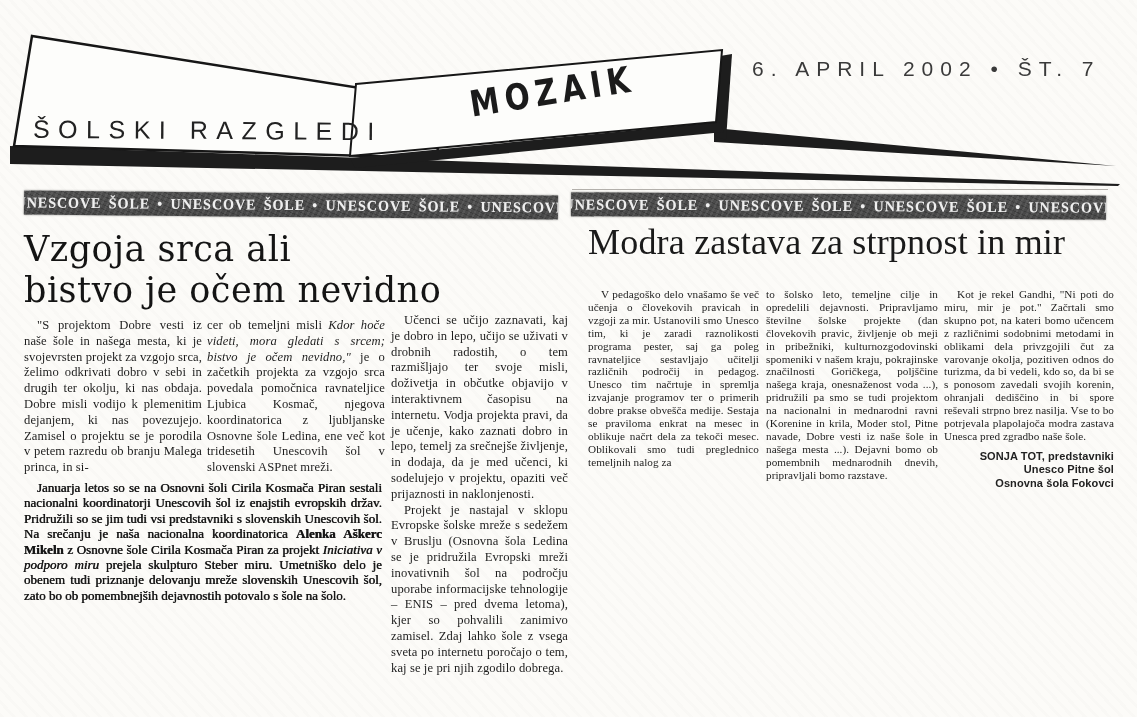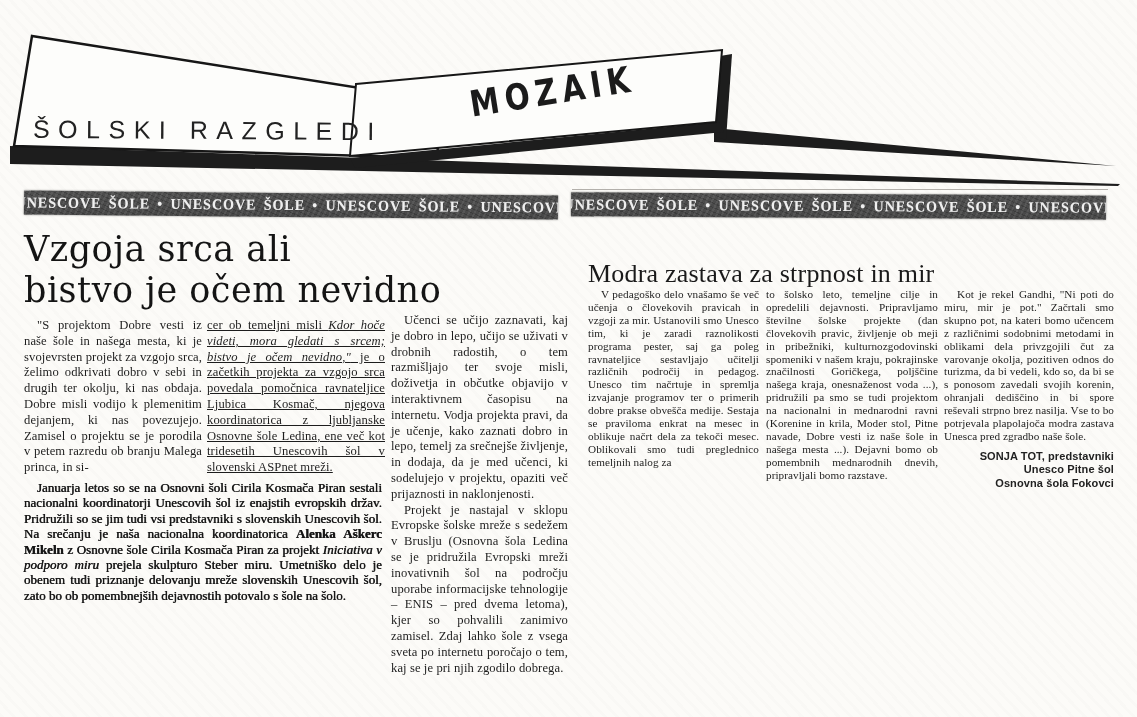--- a/index.html
+++ b/index.html
@@ -50,30 +50,30 @@
     font-size:15px; letter-spacing:1px; word-spacing:3px; color:#efefef;
     white-space:nowrap; transform:scaleX(.94);
     text-shadow:0 0 1px rgba(235,235,235,.55), .5px .5px .5px #2e2e2e;
   }
   .rule-faint{left:572px; top:189px; width:536px; height:0; border-top:1px solid #b3b0ab; z-index:1;}
   
   .dtitle{font-family:"DejaVu Serif", serif; font-size:35px; line-height:40px;
           color:#141414; letter-spacing:.5px; white-space:nowrap; z-index:3;}
   .l-title1{left:24px; top:229px;}
   .l-title2{left:24px; top:270px;}
-  .r-title{left:588px; top:256px; font-family:"Liberation Serif", serif;
-           font-size:26px; line-height:36px; color:#1a1a1a; letter-spacing:.2px;
+  .r-title{left:588px; top:224px; font-family:"Liberation Serif", serif;
+           font-size:36px; line-height:36px; color:#1a1a1a; letter-spacing:.2px;
            white-space:nowrap; z-index:3;}
   .col{z-index:3; text-align:justify;}
   .col p{margin:0; padding:0;}
   .lbody{font-size:12.6px; line-height:15.8px; letter-spacing:.1px; color:#1d1d1d;}
   .rbody{font-size:11.2px; line-height:12.9px; letter-spacing:.05px; color:#1d1d1d;}
   .ind{text-indent:13px;}
   .l-col1{left:24px;  top:318px; width:178px;}
-  .l-col2{left:207px; top:318px; width:178px;text-decoration:underline;}
+  .l-col2{left:207px; top:318px; width:178px;}
   .l-col3{left:391px; top:313px; width:177px;}
   .l-wide{left:24px;  top:480px; width:358px;
           font-size:13px; line-height:15.4px; color:#141414;
           text-shadow:.3px 0 .6px rgba(30,30,30,.8), -.3px 0 .5px rgba(30,30,30,.5);}
   .r-col1{left:588px; top:288px; width:171px;}
   .r-col2{left:766px; top:288px; width:172px;}
   .r-col3{left:944px; top:288px; width:170px;}
   .byline{margin-top:7px; text-align:right;
           font-family:"Liberation Sans", sans-serif; font-weight:700;
           font-size:11px; line-height:13.5px; color:#222; letter-spacing:.1px;}
@@ -94,20 +94,21 @@
     <polygon points="32,36 436,100 438,158 14,146" fill="#fdfdfb" stroke="#161616" stroke-width="2.5"></polygon>
 
     <polygon points="720,56 732,54 726,140 714,136" fill="#1d1d1d"></polygon>
     <polygon points="350,158 719,122 724,132 355,168" fill="#1d1d1d"></polygon>
 
     <polygon points="356,84 722,50 716,122 350,156" fill="#fdfdfb" stroke="#161616" stroke-width="2"></polygon>
   </svg>
 
   <div class="abs masthead">ŠOLSKI RAZGLEDI</div>
   <div class="abs mozaik">MOZAIK</div>
+  <div class="abs issue-date">6. APRIL 2002 • ŠT. 7</div>
 
   <div class="abs rule-faint"></div>
   <div class="abs strip strip-l">
     <span>UNESCOVE ŠOLE • UNESCOVE ŠOLE • UNESCOVE ŠOLE • UNESCOVE</span>
   </div>
   <div class="abs strip strip-r">
     <span>UNESCOVE ŠOLE • UNESCOVE ŠOLE • UNESCOVE ŠOLE • UNESCOVE</span>
   </div>
 
   <div class="abs dtitle l-title2">bistvo je očem nevidno</div>

